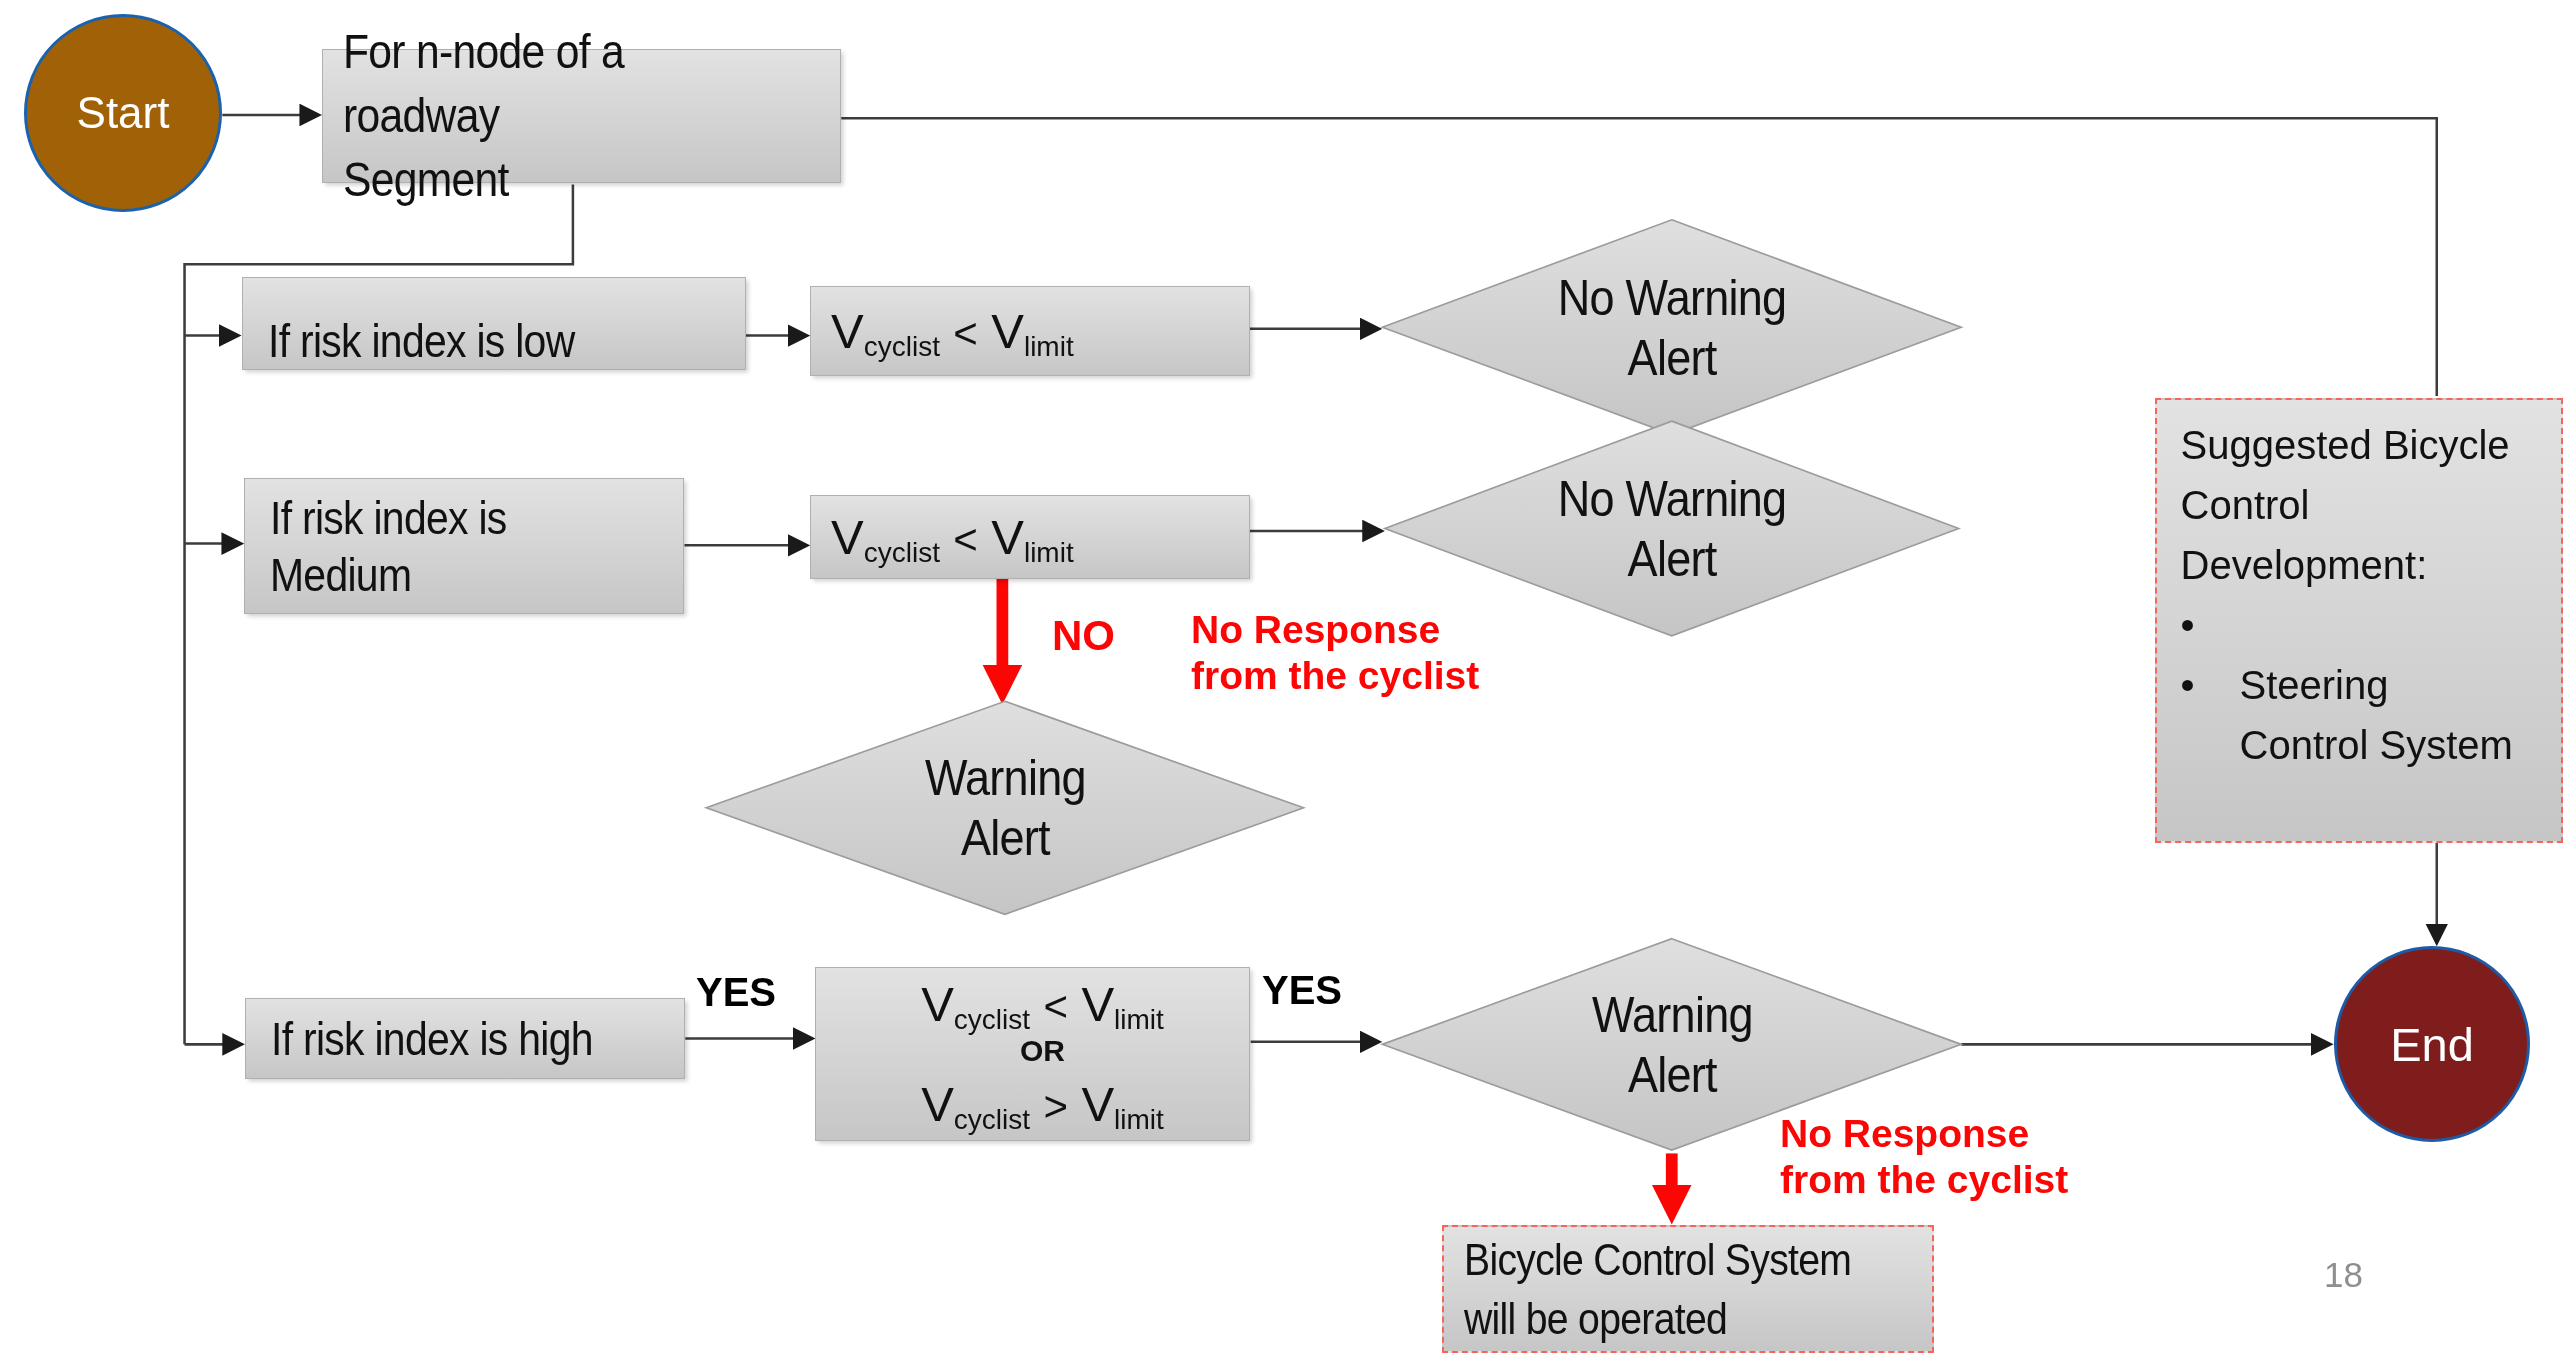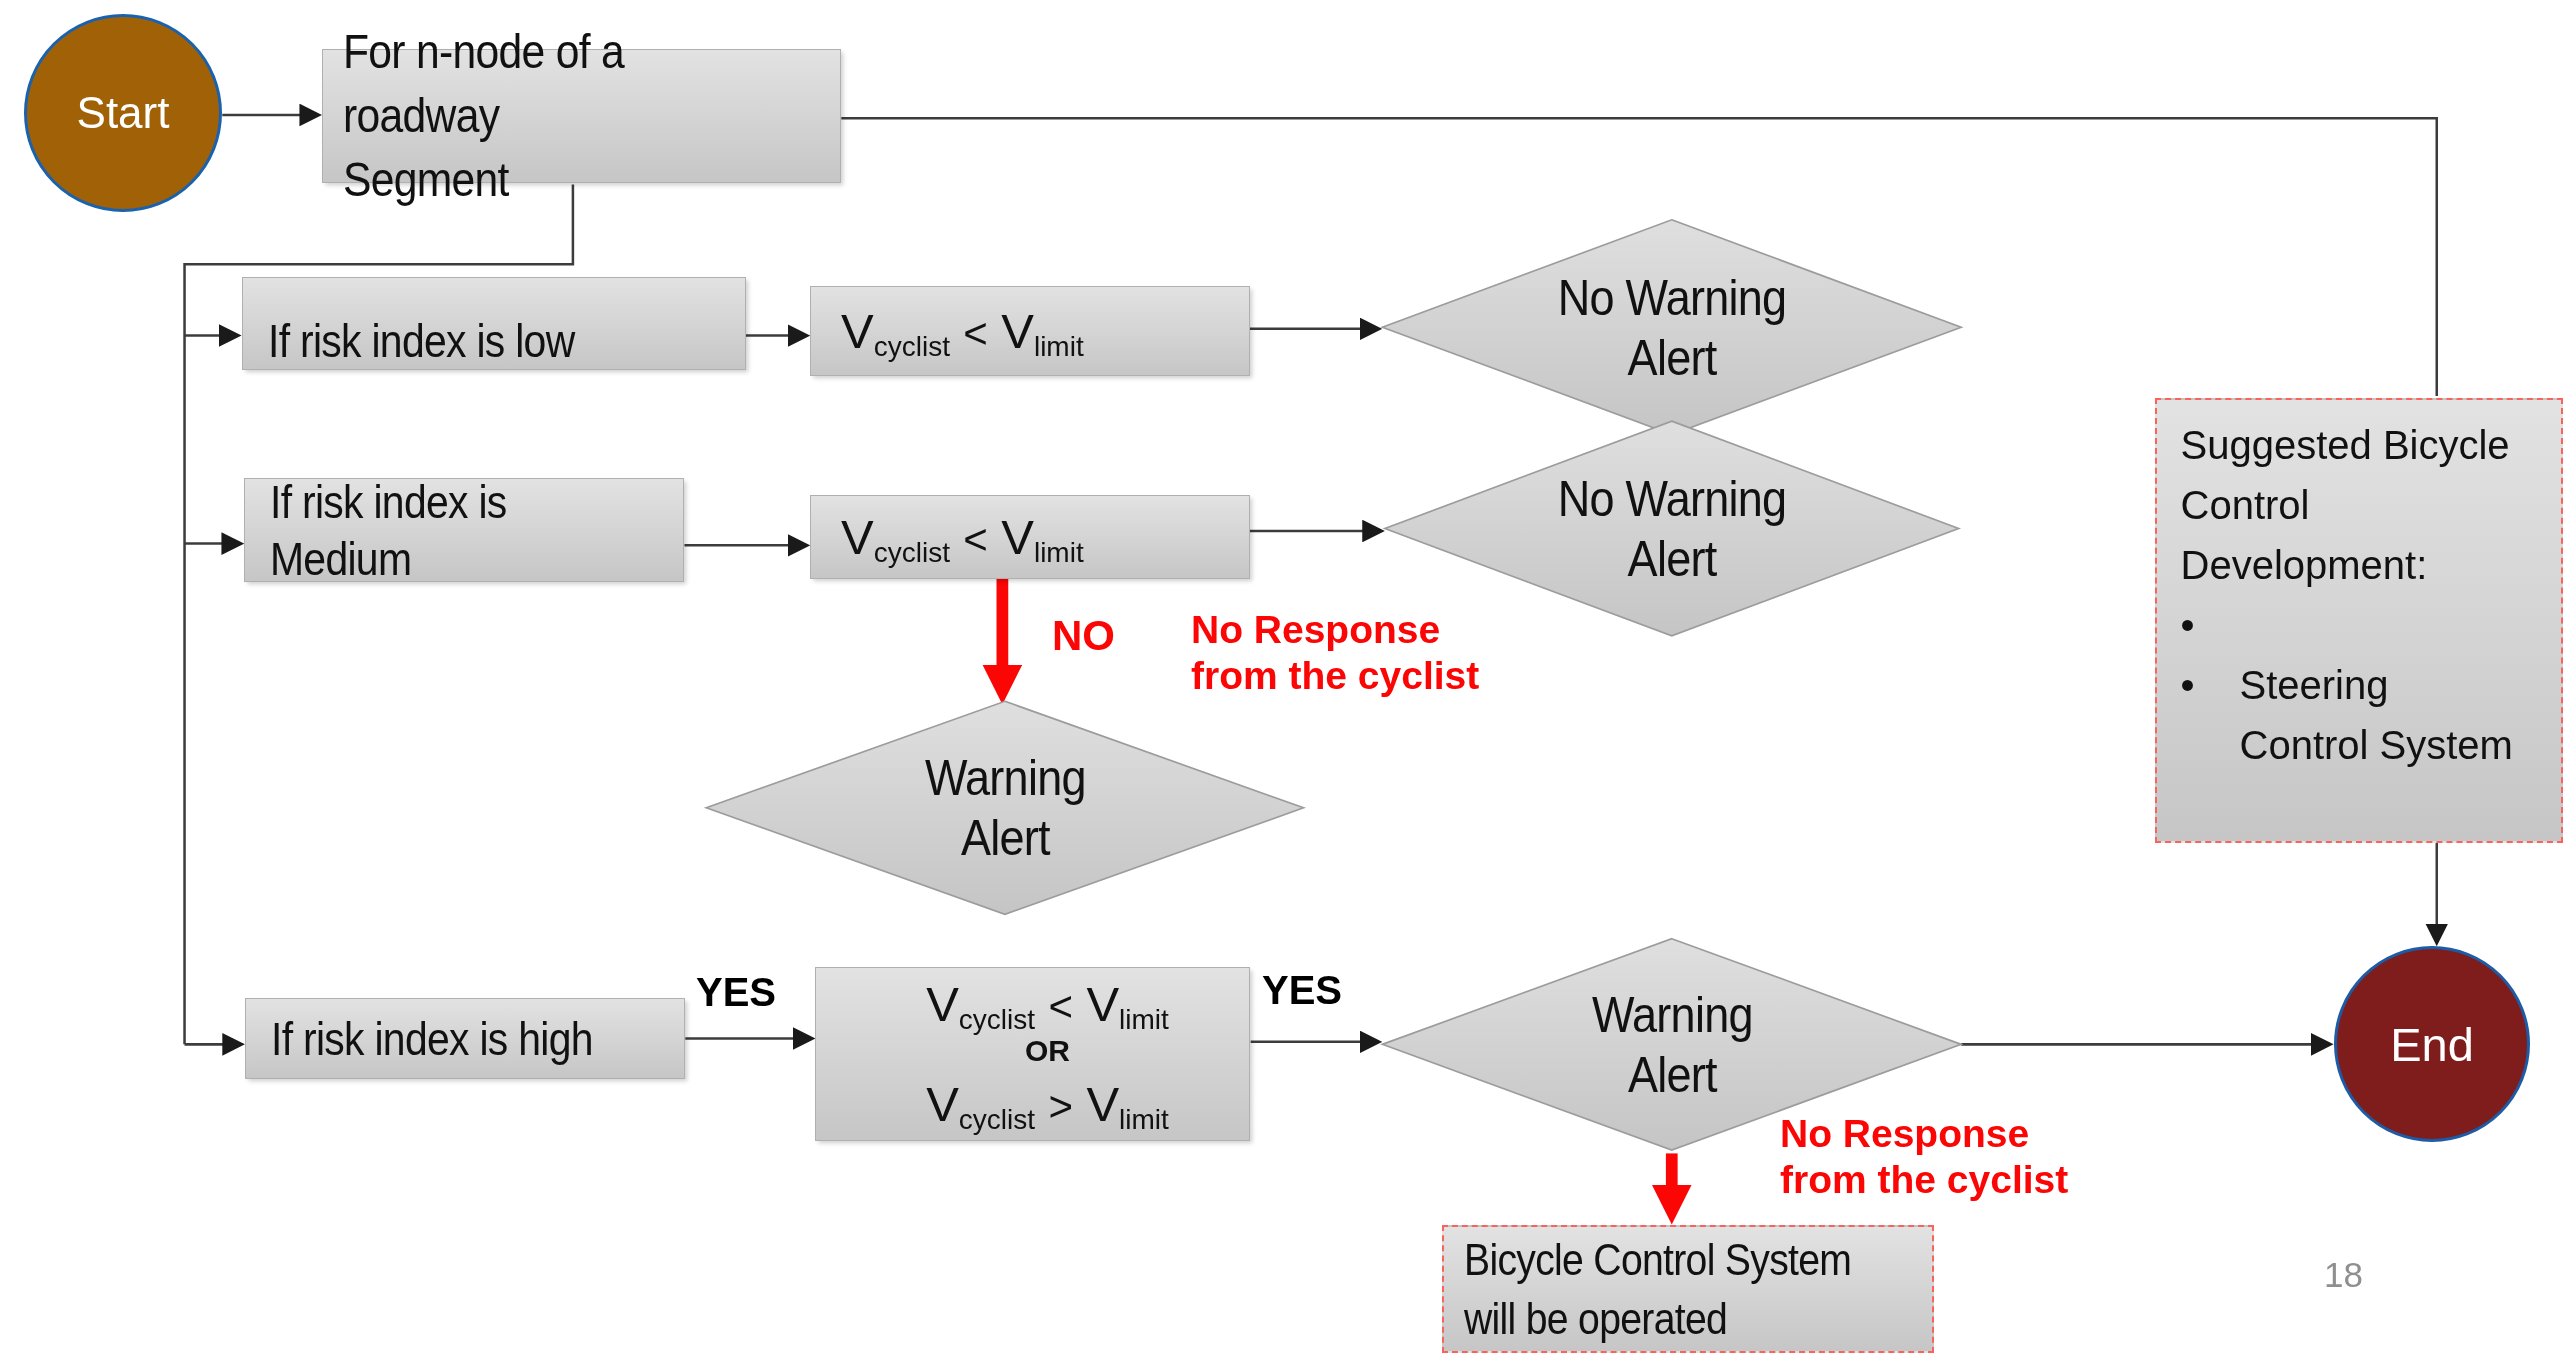--- a/index.html
+++ b/index.html
@@ -16,21 +16,21 @@
     display:flex; align-items:center;
   }
   .dashed {
     border:2.5px dashed #f9635c; box-shadow:none;
   }
   .txt { display:inline-block; transform:scaleX(0.87); transform-origin:0 50%; white-space:pre-line; letter-spacing:-0.8px; }
   .txt-c { display:inline-block; transform:scaleX(0.9); transform-origin:50% 50%; white-space:pre-line; letter-spacing:-0.8px; }
 
   .cond { font-size:47px; padding-left:25px; line-height:1.22; }
   .entry { font-size:49px; padding-left:20px; line-height:1.3; }
-  .vbox { padding-left:30px; }
+  .vbox { padding-left:20px; }
   .action-box { font-size:45px; padding:8.4px 20px; line-height:1.32; }
 
   .dia-label {
     position:absolute; z-index:3; text-align:center; font-size:50px; line-height:1.2;
     display:flex; align-items:center; justify-content:center;
   }
   .circle {
     position:absolute; z-index:2; border-radius:50%; box-sizing:border-box;
     display:flex; align-items:center; justify-content:center; color:#ffffff;
   }
@@ -121,21 +121,21 @@
     <span class="txt">If risk index is low</span>
   </div>
   <div class="gbox vbox" style="left:810px; top:286px; width:440px; height:90px;">
     <span class="frm"><span class="vcap">V</span><span class="sub">cyclist</span><span class="op">&lt;</span><span class="vcap">V</span><span class="sub">limit</span></span>
   </div>
   <div class="dia-label" style="left:1504px; top:267px; width:336px; height:121px;">
     <span class="txt-c">No Warning
 Alert</span>
   </div>
 
-  <div class="gbox cond" style="left:244px; top:478px; width:440px; height:104px;">
+  <div class="gbox cond" style="left:244px; top:478px; width:440px; height:136px;">
     <span class="txt">If risk index is
 Medium</span>
   </div>
   <div class="gbox vbox" style="left:810px; top:495px; width:440px; height:84px;">
     <span class="frm"><span class="vcap">V</span><span class="sub">cyclist</span><span class="op">&lt;</span><span class="vcap">V</span><span class="sub">limit</span></span>
   </div>
   <div class="dia-label" style="left:1504px; top:468px; width:336px; height:121px;">
     <span class="txt-c">No Warning
 Alert</span>
   </div>

